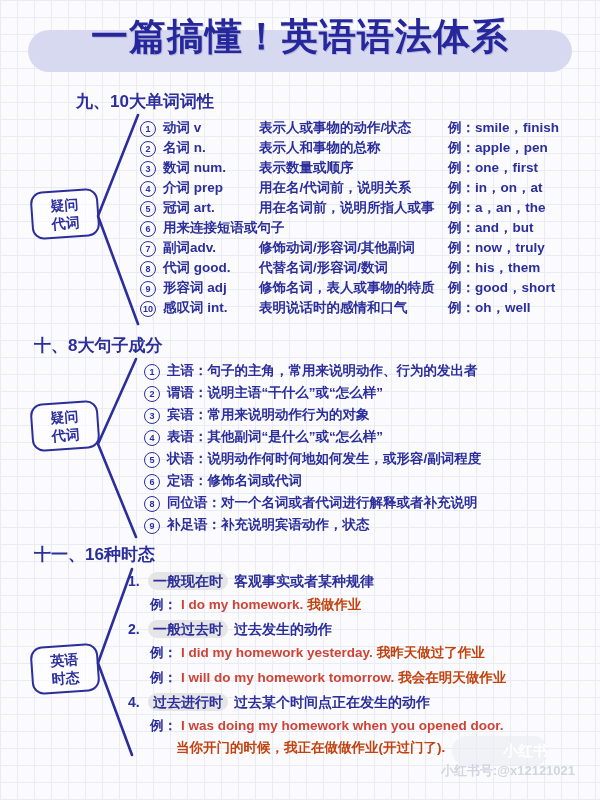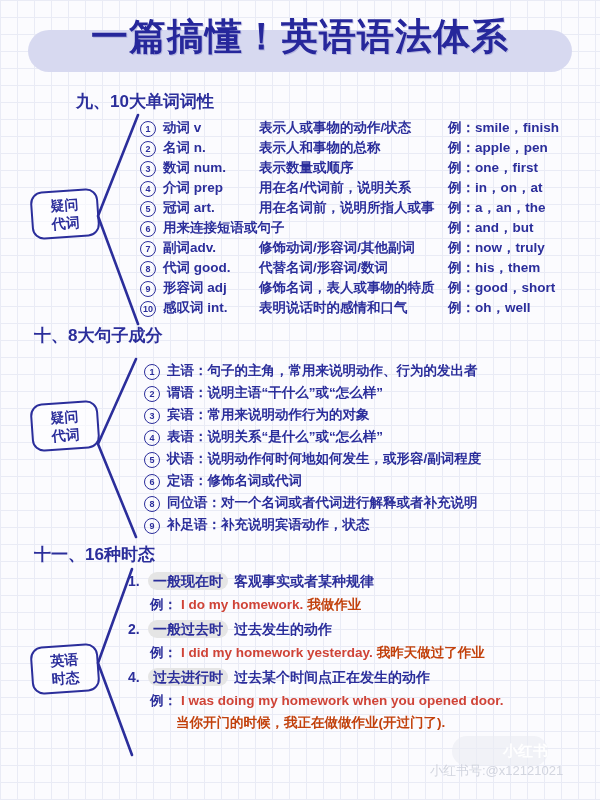--- a/index.html
+++ b/index.html
@@ -20,21 +20,21 @@
     background:#d7d9f0;border-radius:24px;
   }
   .title-text{
     left:0;top:12px;width:600px;text-align:center;
     font-size:37px;font-weight:900;color:#26279b;letter-spacing:1px;
     text-shadow:1px 1px 0 #26279b33;white-space:nowrap;
   }
   
   .sec-head{font-size:17px;font-weight:800;left:34px;white-space:nowrap;}
   .head-pos{top:90px;margin-left:42px;}
-  .head-comp{top:324px;}
+  .head-comp{top:334px;}
   .head-tense{top:543px;}
   
   .stamp{
     left:31px;width:56px;padding:4px 4px;
     border:2.5px solid #2b2e9b;border-radius:12px;
     text-align:center;font-size:14px;font-weight:800;line-height:18px;
     transform:rotate(-4deg);background:rgba(255,255,255,.55);
   }
   .stamp-pos{top:190px;}
   .stamp-comp{top:402px;}
@@ -69,22 +69,22 @@
   .t-en{color:#cf4337;font-weight:700;margin:0 4px;}
   .t-zh{color:#c2410c;}
   .t-line3{height:22px;line-height:22px;font-size:13.5px;font-weight:600;white-space:nowrap;padding-left:48px;}
   
   .wm-badge{
     left:452px;top:736px;width:96px;height:30px;border-radius:16px;
     background:rgba(235,236,242,.65);color:rgba(255,255,255,.95);
     font-size:15px;font-weight:800;text-align:right;line-height:30px;
   }
   .wm-id{
-    left:430px;top:762px;width:156px;text-align:left;
-    font-size:13px;font-weight:400;color:rgba(196,200,212,.75);white-space:nowrap;
+    left:430px;top:762px;width:156px;text-align:center;
+    font-size:13px;font-weight:700;color:rgba(196,200,212,.75);white-space:nowrap;
   }
 </style>
 </head>
 <body>
 
 <div class="abs title-pill"></div>
 <div class="abs title-text">一篇搞懂！英语语法体系</div>
 
 <div class="abs sec-head head-pos">九、10大单词词性</div>
 
@@ -178,21 +178,21 @@
   <div class="comp-row">
     <span class="cnum">2</span>
     <span>谓语：说明主语“干什么”或“怎么样”</span>
   </div>
   <div class="comp-row">
     <span class="cnum">3</span>
     <span>宾语：常用来说明动作行为的对象</span>
   </div>
   <div class="comp-row">
     <span class="cnum">4</span>
-    <span>表语：说明关系“是什么”或“怎么样”</span>
+    <span>表语：其他副词“是什么”或“怎么样”</span>
   </div>
   <div class="comp-row">
     <span class="cnum">5</span>
     <span>状语：说明动作何时何地如何发生，或形容/副词程度</span>
   </div>
   <div class="comp-row">
     <span class="cnum">6</span>
     <span>定语：修饰名词或代词</span>
   </div>
   <div class="comp-row">
@@ -230,20 +230,23 @@
   <div class="tense-item">
     <div class="t-line1">
       <span class="t-num">2.</span><span class="t-name">一般过去时</span><span>过去发生的动作</span>
     </div>
     <div class="t-line2">
       <span>例：</span><span class="t-en">I did my homework yesterday.</span><span class="t-zh">我昨天做过了作业</span>
     </div>
   </div>
 
   <div class="tense-item">
+    <div class="t-line2">
+      <span>例：</span><span class="t-en">I will do my homework tomorrow.</span><span class="t-zh">我会在明天做作业</span>
+    </div>
   </div>
 
   <div class="tense-item">
     <div class="t-line1">
       <span class="t-num">4.</span><span class="t-name">过去进行时</span><span>过去某个时间点正在发生的动作</span>
     </div>
     <div class="t-line2">
       <span>例：</span><span class="t-en">I was doing my homework when you opened door.</span>
     </div>
     <div class="t-line3">

